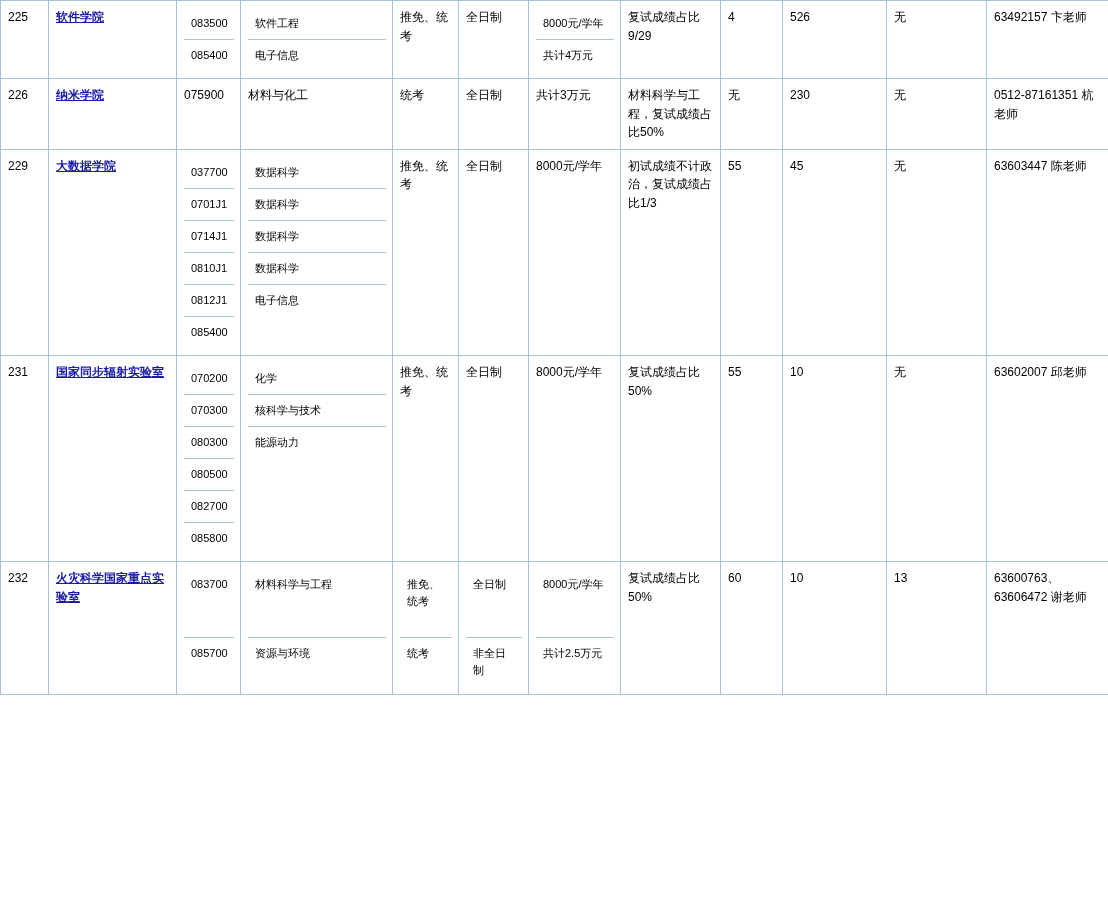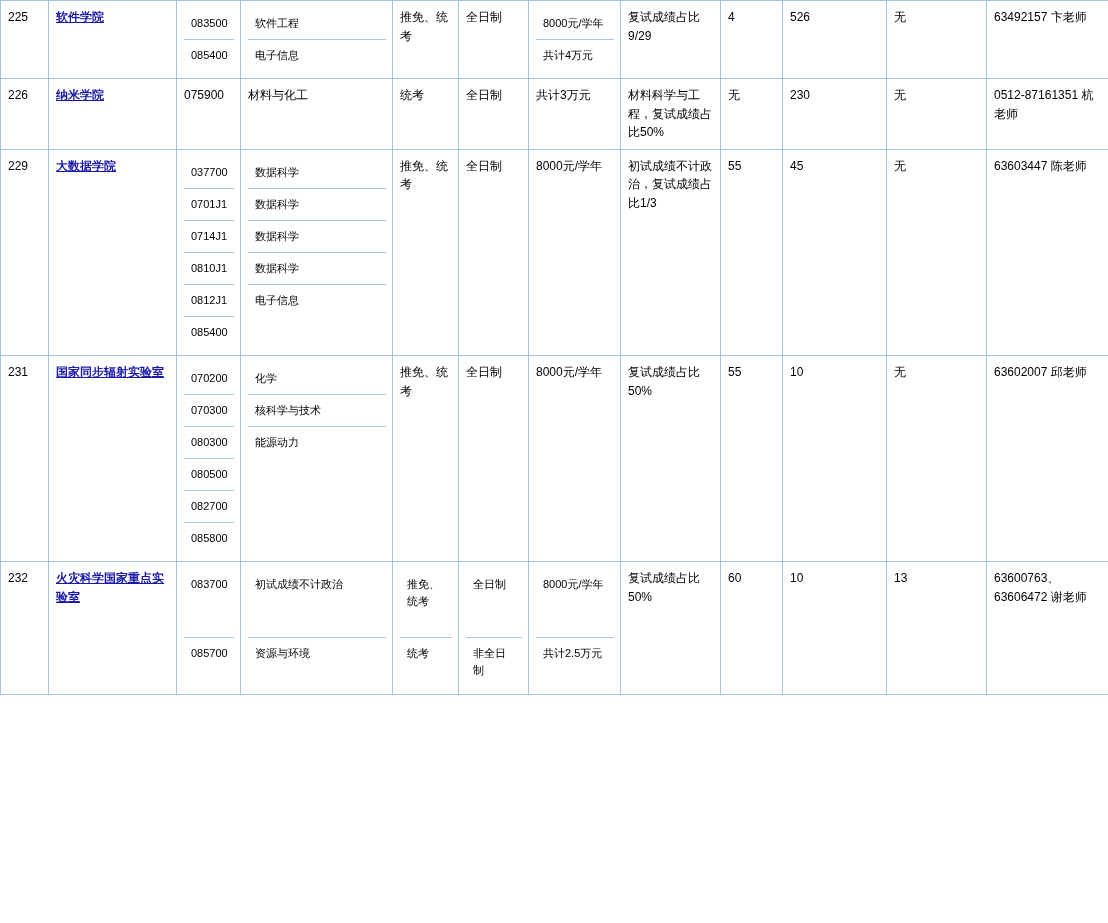--- a/index.html
+++ b/index.html
@@ -281,21 +281,21 @@
         <tr>
                 <td>085700</td>
               </tr>
       </tbody>
           </table>
     </td>
     <td class="nopad">
       <table class="sub">
         <tbody>
               <tr>
-                <td style="height:54px">初试成绩不计政治</td>
+                <td style="height:54px">材料科学与工程</td>
               </tr>
         <tr>
                 <td>资源与环境</td>
               </tr>
       </tbody>
           </table>
     </td>
     <td class="nopad">
       <table class="sub">
         <tbody>

